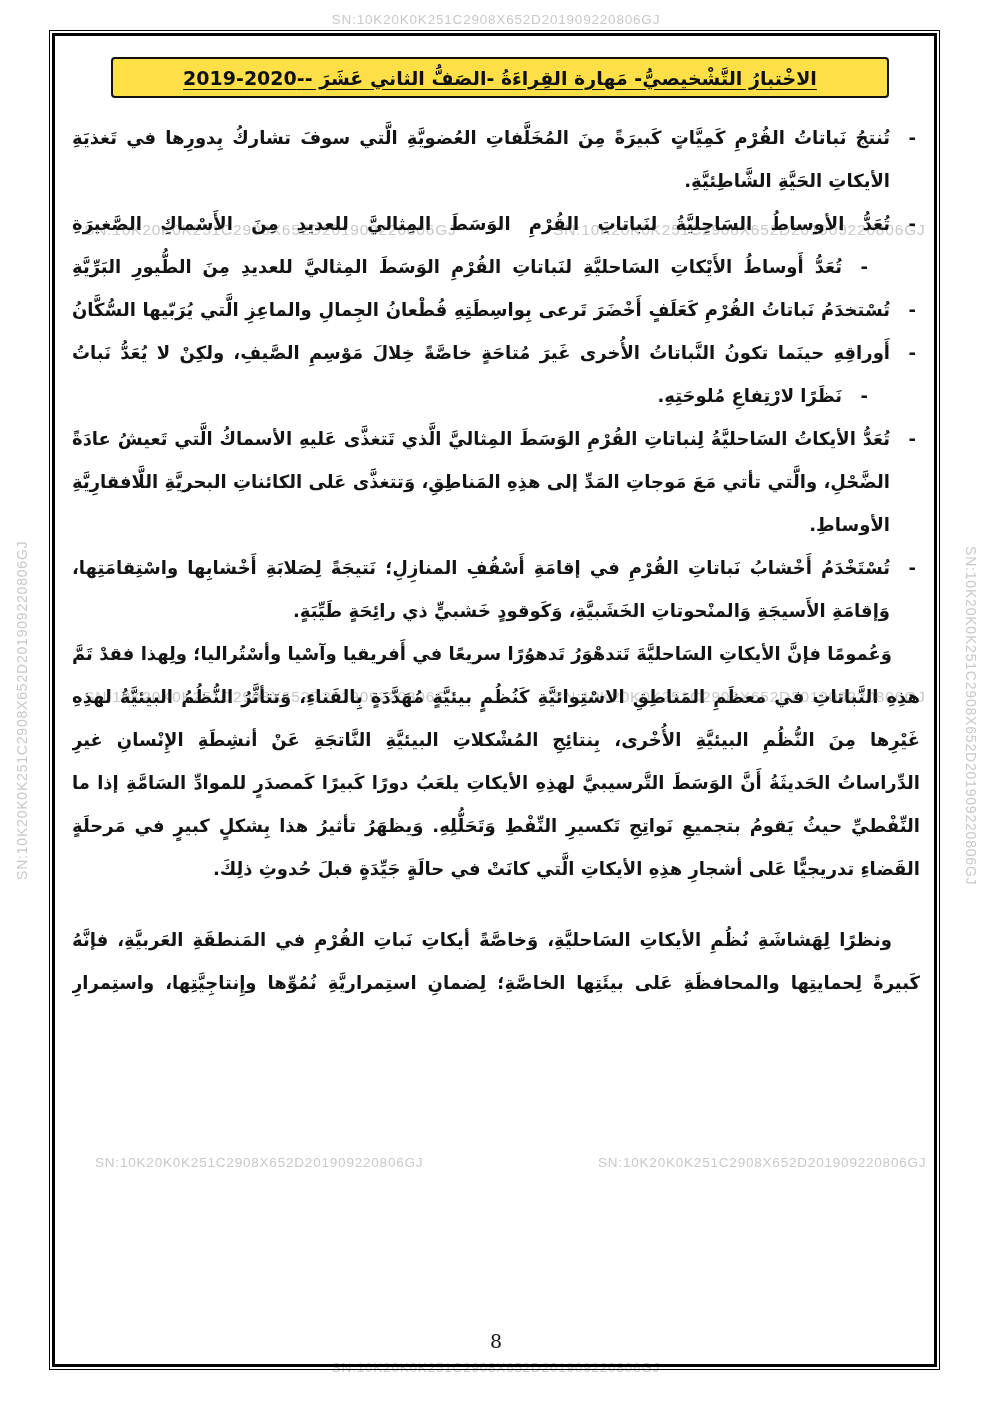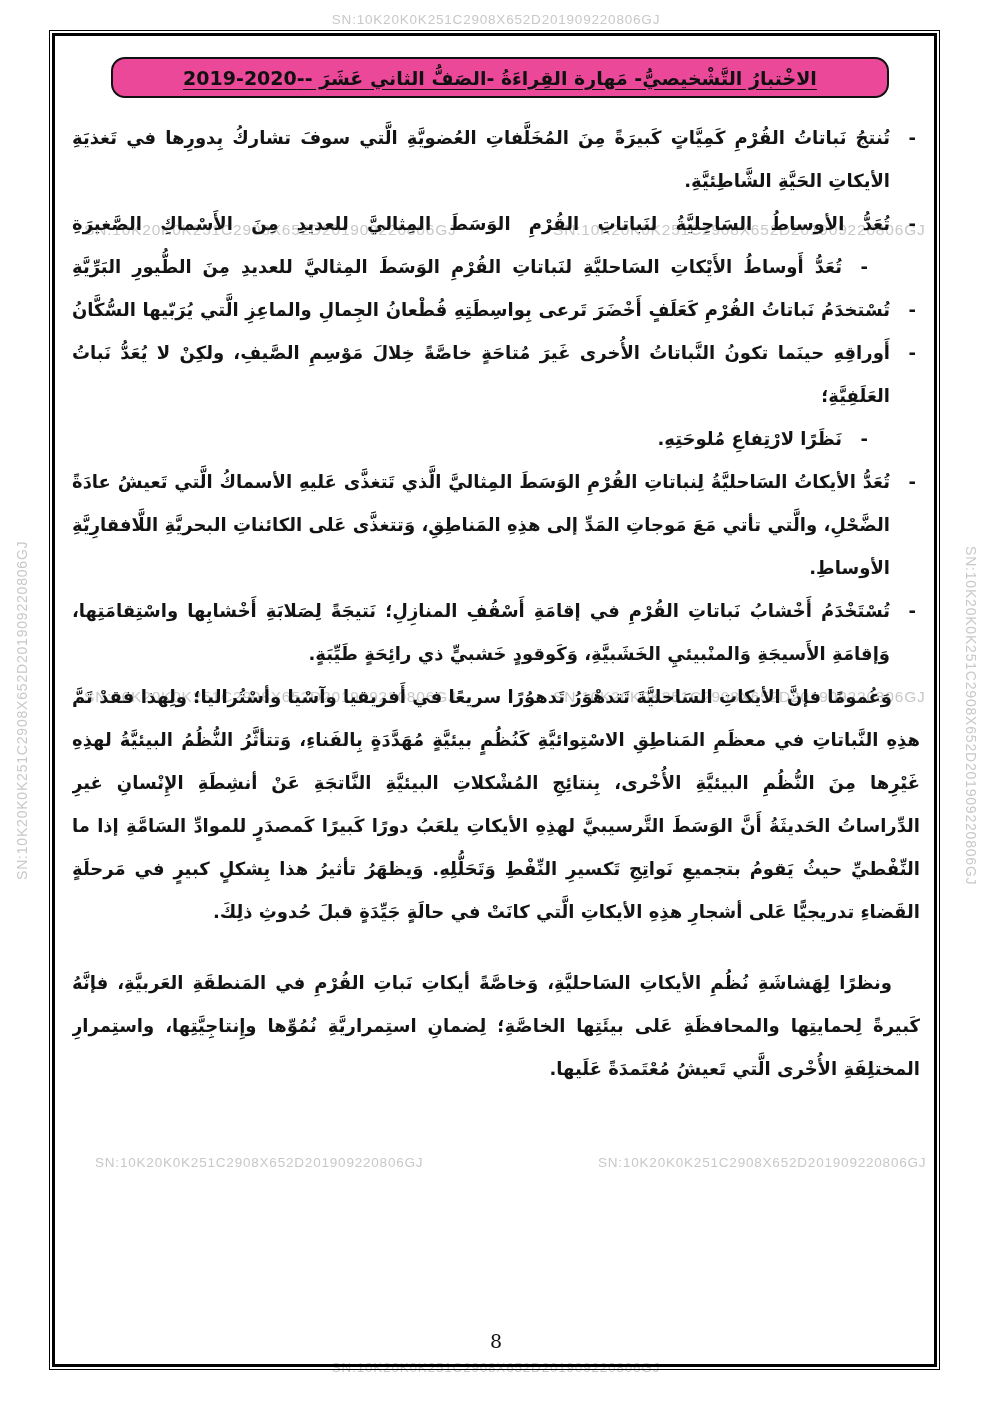--- a/index.html
+++ b/index.html
@@ -28,21 +28,21 @@
     position:absolute; left:49px; top:30px; width:891px; height:1340px;
     border:1px solid #000; z-index:1; box-sizing:border-box;
   }
   .frame-inner {
     position:absolute; left:2px; top:2px; right:2px; bottom:2px;
     border:3px solid #000; box-sizing:border-box;
   }
   
   .title-box {
     position:absolute; left:111px; top:57px; width:778px; height:41px;
-    border:2px solid #111; border-radius:14px; z-index:2; background:#ec4899;
+    border:2px solid #111; border-radius:4px; z-index:2; background:#fde047;
     display:flex; align-items:center; justify-content:center; box-sizing:border-box;
   }
   .title-text {
     direction:rtl; font-weight:bold; font-size:19px; color:#111;
     text-decoration:underline; text-underline-offset:4px;
   }
   
   .content {
     position:absolute; left:72px; top:116px; width:848px; z-index:2;
     direction:rtl; font-weight:bold; font-size:18px; color:#141414;
@@ -106,51 +106,49 @@
   </div>
 
   <div class="block">
     <span class="dash">-</span>
     <div class="line">تُسْتخدَمُ نَباتاتُ القُرْمِ كَعَلَفٍ أَخْضَرَ تَرعى بِواسِطَتِهِ قُطْعانُ الجِمالِ والماعِزِ الَّتي يُرَبّيها السُّكَّانُ المَحلِّيَّونَ حَيثُ</div>
   </div>
 
   <div class="block">
     <span class="dash">-</span>
     <div class="line">أَوراقِهِ حينَما تكونُ النَّباتاتُ الأُخرى غَيرَ مُتاحَةٍ خاصَّةً خِلالَ مَوْسِمِ الصَّيفِ، ولكِنْ لا يُعَدُّ نَباتُ القُرْمِ مِنَ النَّباتاتِ</div>
-    <div class="line end">العَلَفِيَّةِ؛</div>
   </div>
 
   <div class="block indent">
     <span class="dash">-</span>
     <div class="line end">نَظَرًا لارْتِفاعِ مُلوحَتِهِ.</div>
   </div>
 
   <div class="block">
     <span class="dash">-</span>
     <div class="line">تُعَدُّ الأيكاتُ السَاحليَّةُ لِنباتاتِ القُرْمِ الوَسَطَ المِثاليَّ الَّذي تَتغذَّى عَليهِ الأسماكُ الَّتي تَعيشُ عادَةً في الماءِ</div>
     <div class="line">الضَّحْلِ، والَّتي تأتي مَعَ مَوجاتِ المَدِّ إلى هذِهِ المَناطِقِ، وَتتغذَّى عَلى الكائناتِ البحريَّةِ اللَّافقارِيَّةِ الَّتي تَعيشُ في هذِهِ</div>
     <div class="line end">الأوساطِ.</div>
   </div>
 
   <div class="block">
     <span class="dash">-</span>
     <div class="line">تُسْتَخْدَمُ أَخْشابُ نَباتاتِ القُرْمِ في إقامَةِ أَسْقُفِ المنازِلِ؛ نَتيجَةً لِصَلابَةِ أَخْشابِها واسْتِقامَتِها، وفى بناءِ القوارِبِ،</div>
-    <div class="line end">وَإقامَةِ الأَسيجَةِ وَالمنْبيئيِ الخَشَبيَّةِ، وَكَوقودٍ خَشبيٍّ ذي رائِحَةٍ طَيِّبَةٍ.</div>
+    <div class="line end">وَإقامَةِ الأَسيجَةِ وَالمنْحوتاتِ الخَشَبيَّةِ، وَكَوقودٍ خَشبيٍّ ذي رائِحَةٍ طَيِّبَةٍ.</div>
   </div>
 
   <div class="block para">
     <div class="line first">وَعُمومًا فإنَّ الأيكاتِ السَاحليَّةَ تَتدهْوَرُ تَدهوُرًا سريعًا في أَفريقيا وآسْيا وأسْتُراليا؛ ولِهذا فقدْ تَمَّ تَشْخيصُ غاباتِ</div>
     <div class="line">هذِهِ النَّباتاتِ في معظَمِ المَناطِقِ الاسْتِوائيَّةِ كَنُظُمٍ بيئيَّةٍ مُهَدَّدَةٍ بِالفَناءِ، وَتتأثَّرُ النُّظُمُ البيئيَّةُ لهذِهِ النَّباتاتِ، مِثْلُها مِثْلُ</div>
     <div class="line">غَيْرِها مِنَ النُّظُمِ البيئيَّةِ الأُخْرى، بِنتائِجِ المُشْكلاتِ البيئيَّةِ النَّاتجَةِ عَنْ أنشِطَةِ الإِنْسانِ غيرِ المسؤولَةِ؛ فَقَدْ أَظهرَتِ</div>
     <div class="line">الدِّراساتُ الحَديثَةُ أَنَّ الوَسَطَ التَّرسيبيَّ لهذِهِ الأيكاتِ يلعَبُ دورًا كَبيرًا كَمصدَرٍ للموادِّ السَامَّةِ إذا ما تَعرَّضَ للتَّلَوُّثِ</div>
     <div class="line">النِّفْطيِّ حيثُ يَقومُ بتجميعِ نَواتِجِ تَكسيرِ النِّفْطِ وَتَحَلُّلِهِ. وَيظهَرُ تأثيرُ هذا بِشكلٍ كبيرٍ في مَرحلَةٍ لاحقَةٍ حيثُ تؤدَّى إِلى</div>
     <div class="line end">القَضاءِ تدريجيًّا عَلى أشجارِ هذِهِ الأيكاتِ الَّتي كانَتْ في حالَةٍ جَيِّدَةٍ قبلَ حُدوثِ ذلِكَ.</div>
   </div>
 
   <div class="block para gap-before">
     <div class="line first">ونظرًا لِهَشاشَةِ نُظُمِ الأيكاتِ السَاحليَّةِ، وَخاصَّةً أيكاتِ نَباتِ القُرْمِ في المَنطقَةِ العَربيَّةِ، فإنَّهُ يَجْدُرُ بِنا أَنْ نوليها أهَمِّيَّةً</div>
     <div class="line">كَبيرةً لِحمايتِها والمحافظَةِ عَلى بيئَتِها الخاصَّةِ؛ لِضمانِ استِمراريَّةِ نُمُوِّها وإِنتاجِيَّتِها، واستِمرارِ عَطائِها للكائِناتِ الحَيَّةِ</div>
-    <div class="line end">المختلِفَةِ الأُخْرى الَّتي تَعيشُ مُعْتَمدَةً عَلَيها.</div>
   </div>
 
 </div>
 
 <div class="page-num">8</div>
 
 </body></html>

